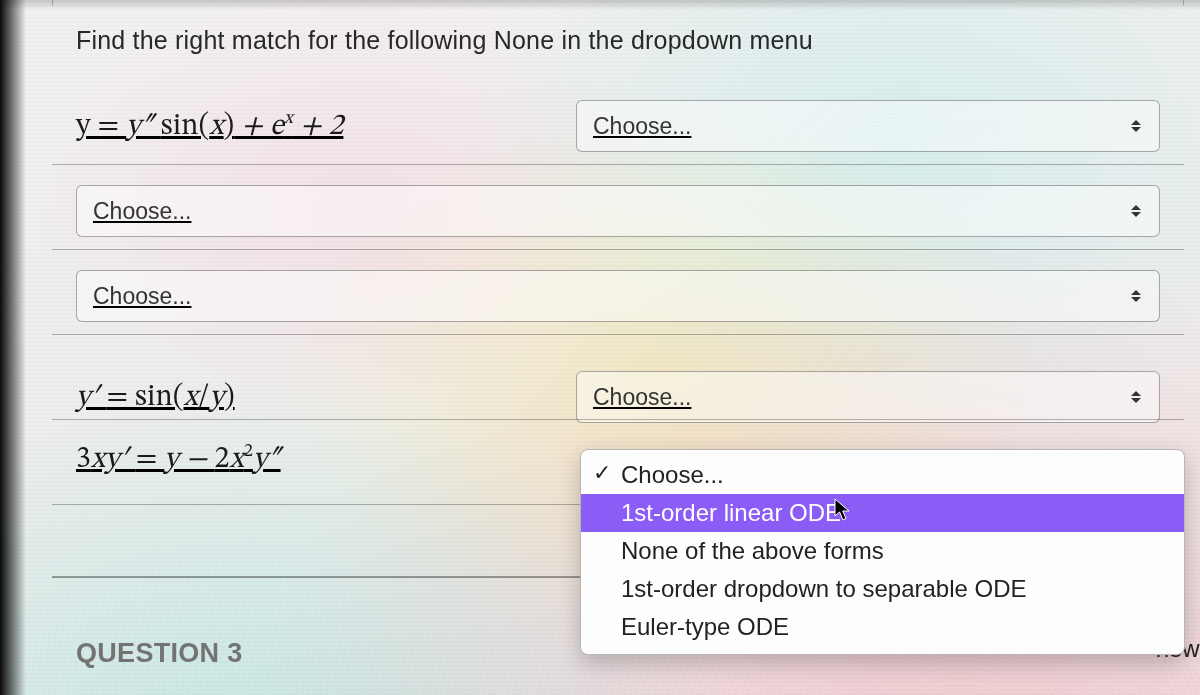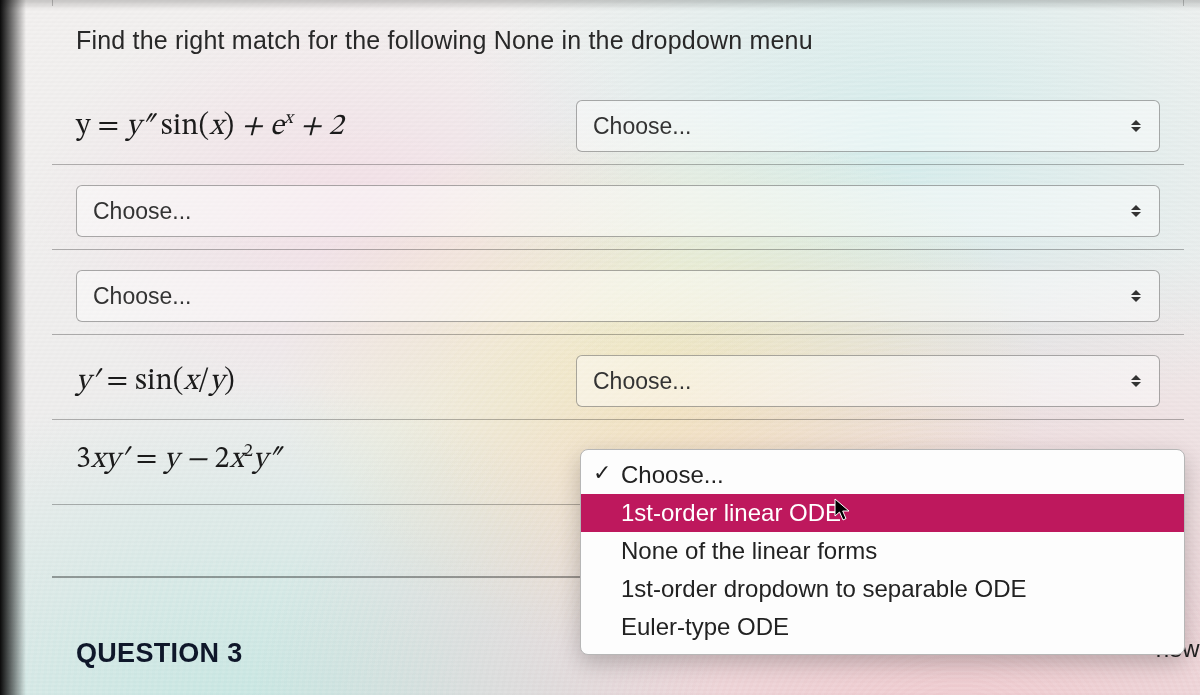--- a/index.html
+++ b/index.html
@@ -62,20 +62,21 @@
     left:76px; top:26px;
     font-size:25px;
     color:#282828;
     letter-spacing:.2px;
   }
   .row {
     position:absolute;
     left:76px; right:40px;
     display:flex;
     align-items:center;
+    text-decoration:underline;
   }
   .equation {
     flex: 0 0 500px;
     font-family: "Cambria Math", "STIX Two Math", "Times New Roman", serif;
     font-size:30px;
     color:#1b1b1b;
     font-style: italic;
     white-space:nowrap;
   }
   .equation .up { font-style: normal; }
@@ -112,21 +113,21 @@
     position:absolute;
     left:52px; right:16px;
     height:1px;
     background: rgba(0,0,0,0.28);
   }
   .question-label {
     position:absolute;
     left:76px; bottom:26px;
     font-size:27px;
     font-weight:700;
-    color:#0f172a;
+    color:#737373;
     letter-spacing:.3px;
   }
   
   .popup {
     position:absolute;
     left:580px; top:449px;
     width:605px;
     background:#fdfdfd;
     border:1px solid #b6b6b6;
     border-radius:8px;
@@ -142,21 +143,21 @@
     white-space:nowrap;
   }
   .popup .opt.check::before{
     content:"✓";
     position:absolute;
     left:12px; top:4px;
     font-size:22px;
     color:#222;
   }
   .popup .opt.hl {
-    background:#be185d;
+    background:#8b5cf6;
     color:#fff;
   }
   
   .cursor {
     position:absolute;
     z-index:40;
     width:18px; height:24px;
     pointer-events:none;
   }
   .cursor svg { width:100%; height:100%; display:block; }
@@ -200,42 +201,42 @@
   <div class="divider" style="top:249px"></div>
 
   <div class="row" style="top:270px">
     <div class="select">
       <span>Choose...</span>
       <span class="chev"></span>
     </div>
   </div>
   <div class="divider" style="top:334px"></div>
 
-  <div class="row" style="top:355px">
+  <div class="row" style="top:371px">
     <div class="equation">y′ <span class="up">= sin(</span>x<span class="up">/</span>y<span class="up">)</span></div>
     <div class="select">
       <span>Choose...</span>
       <span class="chev"></span>
     </div>
   </div>
   <div class="divider" style="top:419px"></div>
 
   <div class="row" style="top:440px">
     <div class="equation"><span class="up">3</span>xy′ <span class="up">= </span>y − <span class="up">2</span>x<sup><span class="up">2</span></sup>y″</div>
   </div>
   <div class="divider" style="top:504px"></div>
 
   <div class="divider" style="top:576px; height:2px; background:rgba(0,0,0,0.35);"></div>
   <div class="question-label">QUESTION 3</div>
 </div>
 
 <div class="popup">
   <div class="opt check">Choose...</div>
   <div class="opt hl">1st-order linear ODE</div>
-  <div class="opt">None of the linear forms</div>
+  <div class="opt">None of the above forms</div>
   <div class="opt">1st-order dropdown to separable ODE</div>
   <div class="opt">Euler-type ODE</div>
 </div>
 
 <div class="cursor" style="left:834px; top:498px;">
   <svg viewBox="0 0 18 24">
       <path d="M1 1 L1 18 L5.5 14 L9 22 L12 20.5 L8.7 13 L15 13 Z" fill="#000" stroke="#fff" stroke-width="1"></path>
     </svg>
 </div>
 

